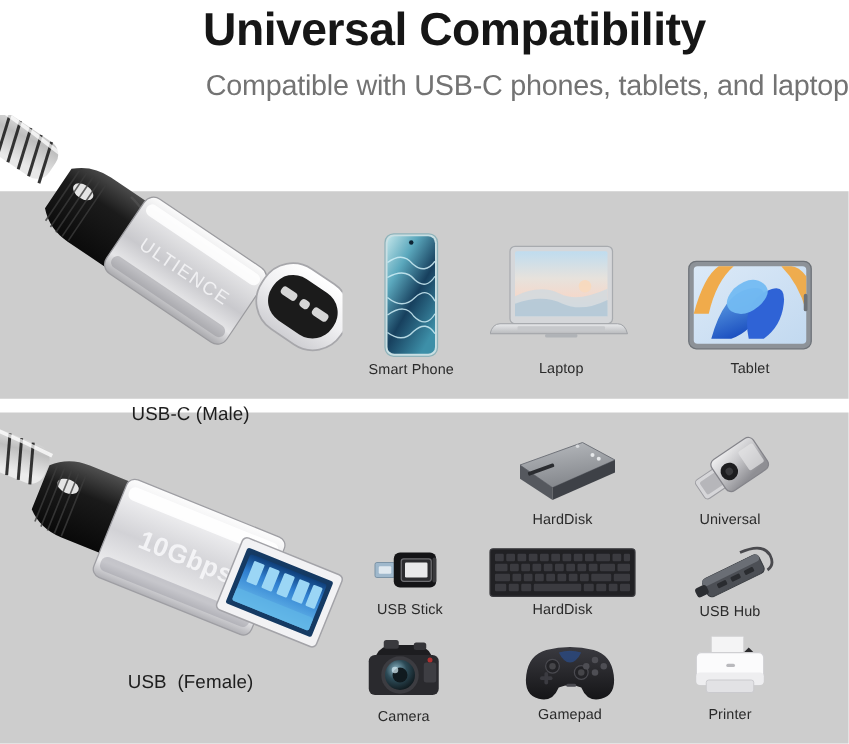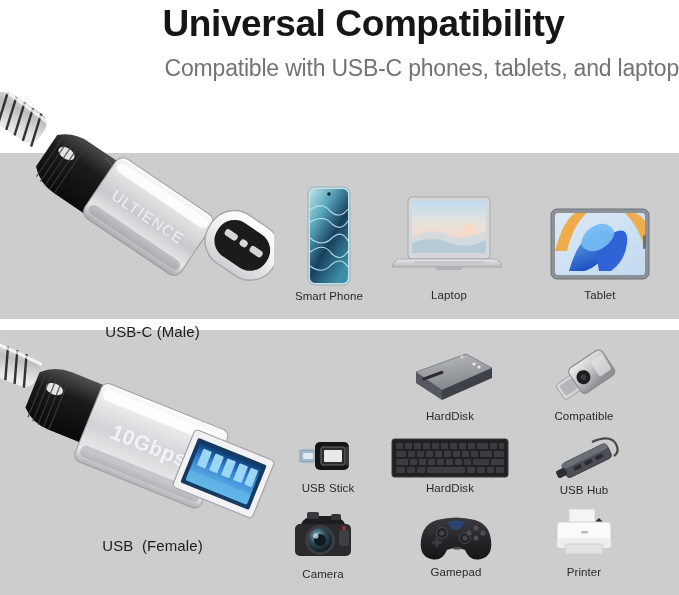--- a/index.html
+++ b/index.html
@@ -336,21 +336,21 @@
         <g transform="rotate(-34 36 30)">
           <rect x="8" y="20" width="26" height="18" rx="3" fill="#d6d6d9" stroke="#9b9ba0" stroke-width="0.8"></rect>
           <rect x="11" y="23" width="20" height="12" rx="1.5" fill="#b6b6ba"></rect>
           <rect x="26" y="14" width="40" height="30" rx="5" fill="url(#fdG)" stroke="#84848a" stroke-width="1"></rect>
           <circle cx="36" cy="29" r="7" fill="#1d1d1f"></circle>
           <circle cx="36" cy="29" r="3" fill="#3a3a3d"></circle>
           <rect x="50" y="20" width="14" height="18" rx="2" fill="#e4e4e6" opacity="0.7"></rect>
         </g>
       </svg>
     </div>
-    <div class="lbl">Compatible</div>
+    <div class="lbl">Universal</div>
   </div>
 
   <div class="cell" style="left:295px; top:434px; width:66px;">
     <div class="art">
       <svg width="60" height="44" viewBox="0 0 60 44">
         <rect x="2" y="16" width="16" height="12" rx="1.5" fill="#9fb8cc" stroke="#7b93a6" stroke-width="0.8"></rect>
         <rect x="5" y="19" width="10" height="6" rx="1" fill="#dfe8ef"></rect>
         <rect x="17" y="8" width="34" height="28" rx="5" fill="#141416"></rect>
         <rect x="23" y="13" width="24" height="18" rx="2" fill="#2c2c2f" stroke="#6e6e72" stroke-width="1"></rect>
         <rect x="26" y="16" width="18" height="12" rx="1" fill="#e9e9ea"></rect>

